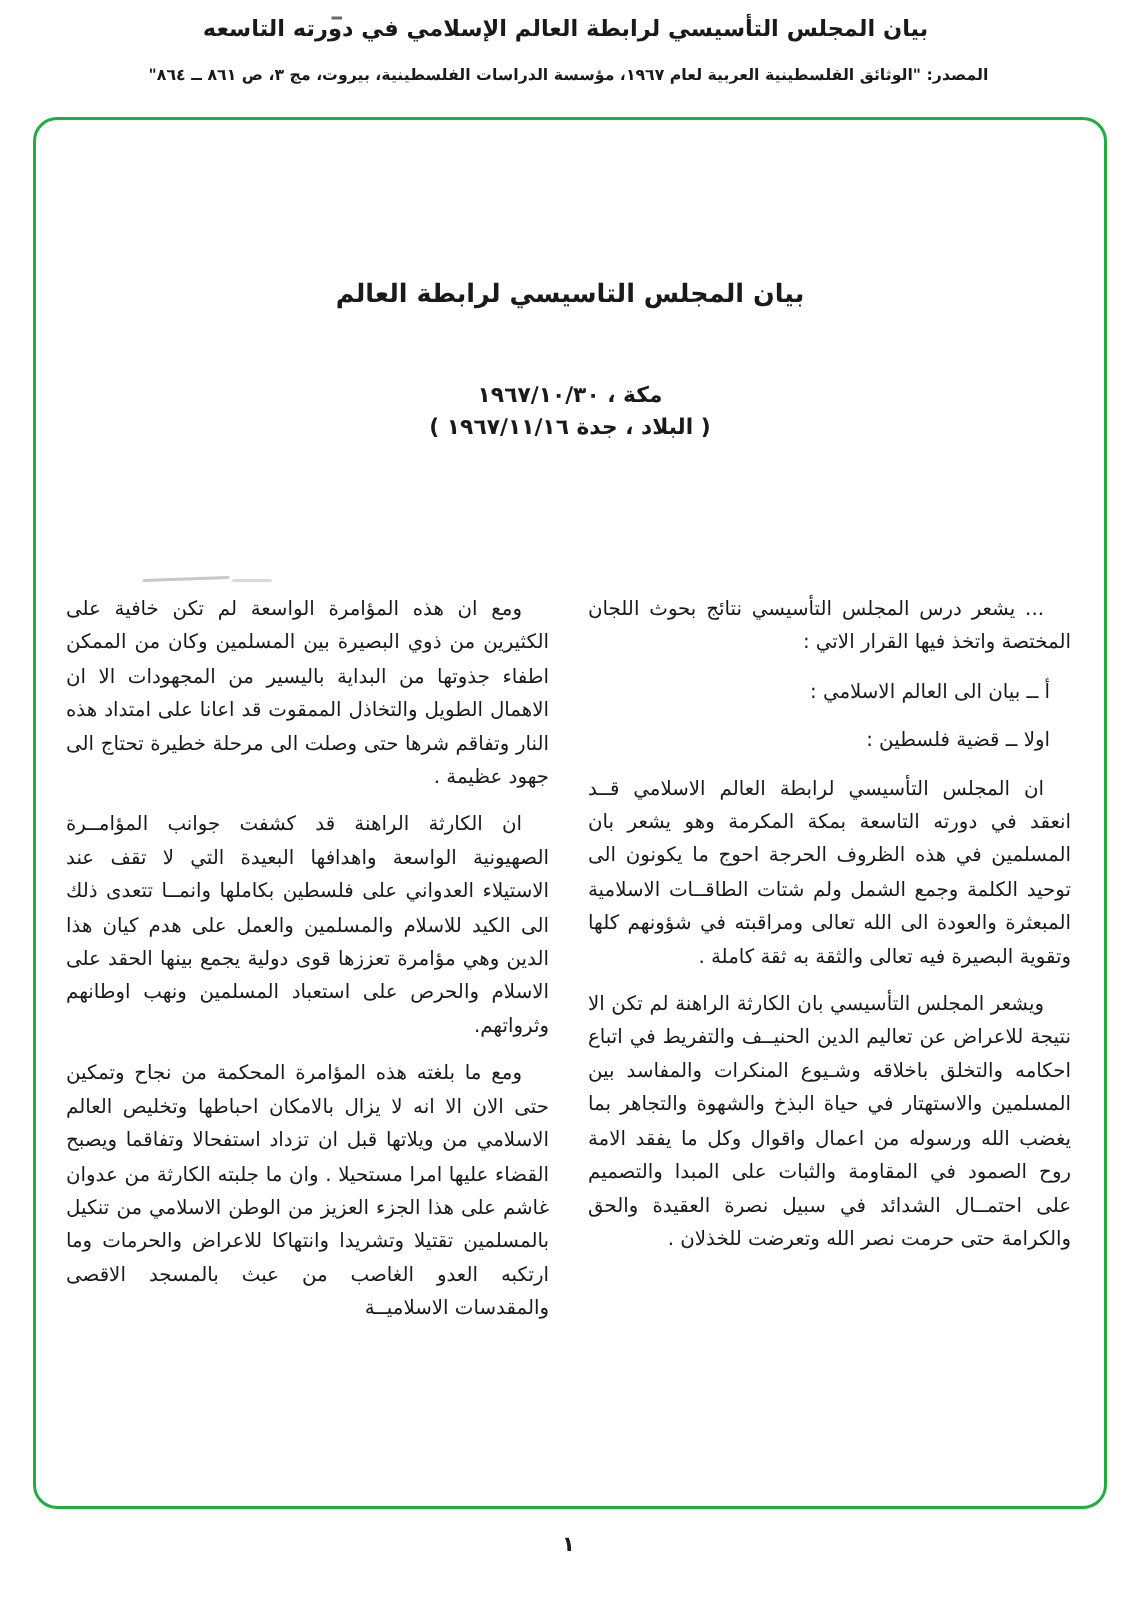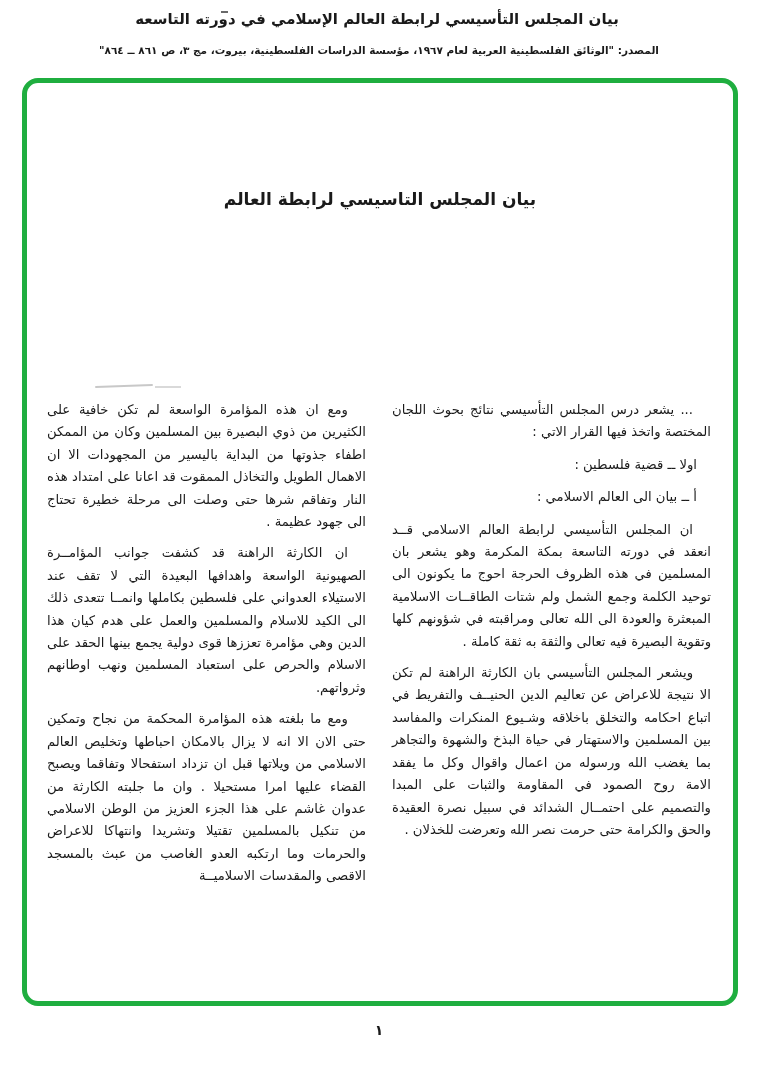--- a/index.html
+++ b/index.html
@@ -22,21 +22,21 @@
   .header-source {
     position: absolute; top: 44px; left: 0; right: 0;
     text-align: center; direction: rtl;
     font-size: 10.5px; font-weight: bold;
   }
 
   
   .doc-frame {
     position: absolute; left: 22px; top: 78px;
     width: 716px; height: 928px;
-    border: 5px solid #a3a3a3;
+    border: 2px solid #a3a3a3;
     border-radius: 16px;
     background: #ffffff;
   }
 
   
   .doc-title {
     position: absolute; top: 103px; left: 0; right: 0;
     text-align: center; direction: rtl;
     font-size: 17px; font-weight: bold; line-height: 27px;
   }
@@ -99,27 +99,31 @@
   <div class="header-title">بيان المجلس التأسيسي لرابطة العالم الإسلامي في دورته التاسعه</div>
 
   <div class="header-source">المصدر: "الوثائق الفلسطينية العربية لعام ١٩٦٧، مؤسسة الدراسات الفلسطينية، بيروت، مج ٣، ص ٨٦١ ــ ٨٦٤"</div>
 
   <div class="doc-frame" style="border-color: rgb(31, 174, 63);">
 
     <div class="doc-title">
       <div>بيان المجلس التاسيسي لرابطة العالم</div>
     </div>
 
+    <div class="doc-dates">
+      <div>مكة ، ١٩٦٧/١٠/٣٠</div>
+      <div>( البلاد ، جدة ١٩٦٧/١١/١٦ )</div>
+    </div>
 
     <div class="columns">
 
       <div class="col">
         <p class="para">... يشعر درس المجلس التأسيسي نتائج بحوث اللجان المختصة واتخذ فيها القرار الاتي :</p>
+        <p class="heading">أ ــ بيان الى العالم الاسلامي :</p>
         <p class="heading">اولا ــ قضية فلسطين :</p>
-        <p class="heading">أ ــ بيان الى العالم الاسلامي :</p>
         <p class="para">ان المجلس التأسيسي لرابطة العالم الاسلامي قــد انعقد في دورته التاسعة بمكة المكرمة وهو يشعر بان المسلمين في هذه الظروف الحرجة احوج ما يكونون الى توحيد الكلمة وجمع الشمل ولم شتات الطاقــات الاسلامية المبعثرة والعودة الى الله تعالى ومراقبته في شؤونهم كلها وتقوية البصيرة فيه تعالى والثقة به ثقة كاملة .</p>
         <p class="para">ويشعر المجلس التأسيسي بان الكارثة الراهنة لم تكن الا نتيجة للاعراض عن تعاليم الدين الحنيــف والتفريط في اتباع احكامه والتخلق باخلاقه وشـيوع المنكرات والمفاسد بين المسلمين والاستهتار في حياة البذخ والشهوة والتجاهر بما يغضب الله ورسوله من اعمال واقوال وكل ما يفقد الامة روح الصمود في المقاومة والثبات على المبدا والتصميم على احتمــال الشدائد في سبيل نصرة العقيدة والحق والكرامة حتى حرمت نصر الله وتعرضت للخذلان .</p>
       </div>
 
       <div class="col">
         <p class="para">ومع ان هذه المؤامرة الواسعة لم تكن خافية على الكثيرين من ذوي البصيرة بين المسلمين وكان من الممكن اطفاء جذوتها من البداية باليسير من المجهودات الا ان الاهمال الطويل والتخاذل الممقوت قد اعانا على امتداد هذه النار وتفاقم شرها حتى وصلت الى مرحلة خطيرة تحتاج الى جهود عظيمة .</p>
         <p class="para">ان الكارثة الراهنة قد كشفت جوانب المؤامــرة الصهيونية الواسعة واهدافها البعيدة التي لا تقف عند الاستيلاء العدواني على فلسطين بكاملها وانمــا تتعدى ذلك الى الكيد للاسلام والمسلمين والعمل على هدم كيان هذا الدين وهي مؤامرة تعززها قوى دولية يجمع بينها الحقد على الاسلام والحرص على استعباد المسلمين ونهب اوطانهم وثرواتهم.</p>
         <p class="para">ومع ما بلغته هذه المؤامرة المحكمة من نجاح وتمكين حتى الان الا انه لا يزال بالامكان احباطها وتخليص العالم الاسلامي من ويلاتها قبل ان تزداد استفحالا وتفاقما ويصبح القضاء عليها امرا مستحيلا . وان ما جلبته الكارثة من عدوان غاشم على هذا الجزء العزيز من الوطن الاسلامي من تنكيل بالمسلمين تقتيلا وتشريدا وانتهاكا للاعراض والحرمات وما ارتكبه العدو الغاصب من عبث بالمسجد الاقصى والمقدسات الاسلاميــة</p>
       </div>
 

